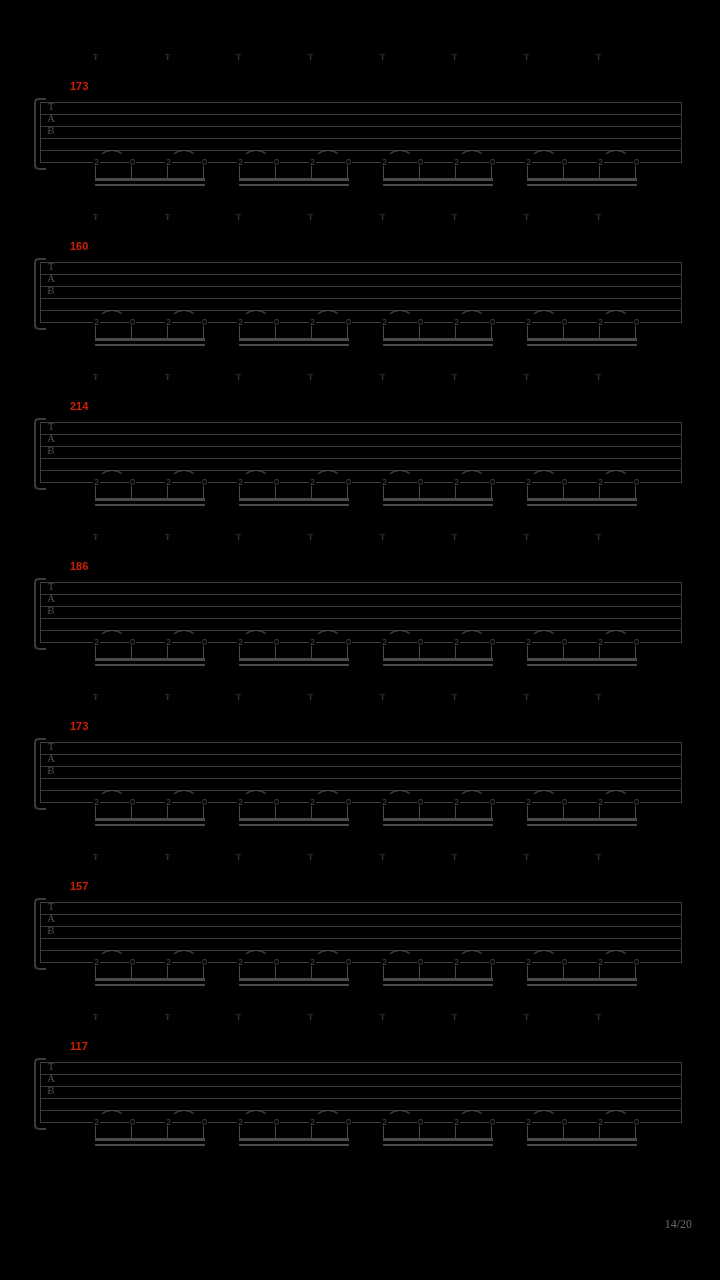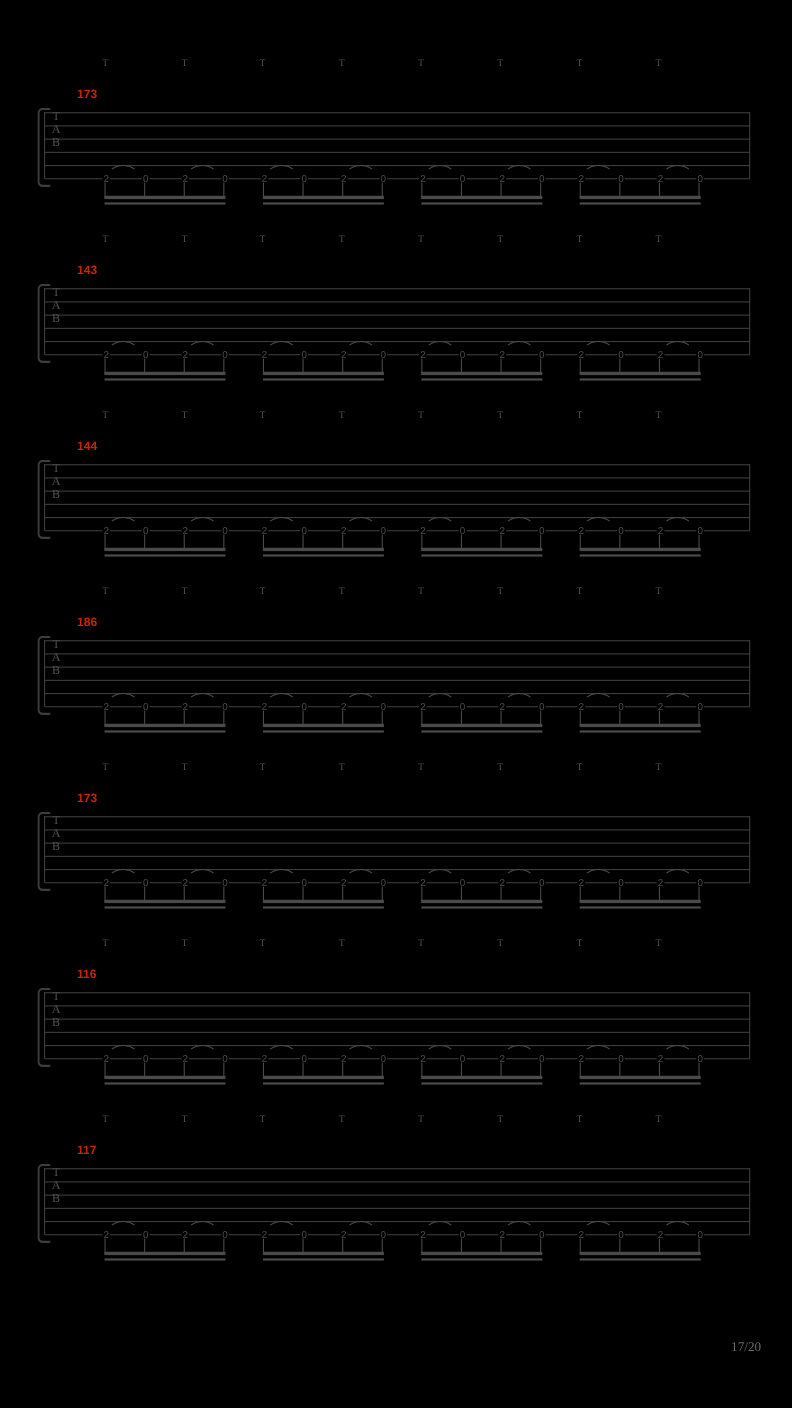--- a/index.html
+++ b/index.html
@@ -246,21 +246,21 @@
       </div>
       <div class="system" style="top: 240px;">
         <div class="tmark" style="left: 93px; top: -28px;">T</div>
         <div class="tmark" style="left: 165px; top: -28px;">T</div>
         <div class="tmark" style="left: 236px; top: -28px;">T</div>
         <div class="tmark" style="left: 308px; top: -28px;">T</div>
         <div class="tmark" style="left: 380px; top: -28px;">T</div>
         <div class="tmark" style="left: 452px; top: -28px;">T</div>
         <div class="tmark" style="left: 524px; top: -28px;">T</div>
         <div class="tmark" style="left: 596px; top: -28px;">T</div>
-        <div class="measure-number">143</div>
+        <div class="measure-number">160</div>
         <div class="bracket"></div>
         <div class="staff">
           <div class="staff-line l0"></div>
           <div class="staff-line l1"></div>
           <div class="staff-line l2"></div>
           <div class="staff-line l3"></div>
           <div class="staff-line l4"></div>
           <div class="staff-line l5"></div>
         </div>
         <div class="barline-left"></div>
@@ -329,21 +329,21 @@
       </div>
       <div class="system" style="top: 400px;">
         <div class="tmark" style="left: 93px; top: -28px;">T</div>
         <div class="tmark" style="left: 165px; top: -28px;">T</div>
         <div class="tmark" style="left: 236px; top: -28px;">T</div>
         <div class="tmark" style="left: 308px; top: -28px;">T</div>
         <div class="tmark" style="left: 380px; top: -28px;">T</div>
         <div class="tmark" style="left: 452px; top: -28px;">T</div>
         <div class="tmark" style="left: 524px; top: -28px;">T</div>
         <div class="tmark" style="left: 596px; top: -28px;">T</div>
-        <div class="measure-number">144</div>
+        <div class="measure-number">214</div>
         <div class="bracket"></div>
         <div class="staff">
           <div class="staff-line l0"></div>
           <div class="staff-line l1"></div>
           <div class="staff-line l2"></div>
           <div class="staff-line l3"></div>
           <div class="staff-line l4"></div>
           <div class="staff-line l5"></div>
         </div>
         <div class="barline-left"></div>
@@ -578,21 +578,21 @@
       </div>
       <div class="system" style="top: 880px;">
         <div class="tmark" style="left: 93px; top: -28px;">T</div>
         <div class="tmark" style="left: 165px; top: -28px;">T</div>
         <div class="tmark" style="left: 236px; top: -28px;">T</div>
         <div class="tmark" style="left: 308px; top: -28px;">T</div>
         <div class="tmark" style="left: 380px; top: -28px;">T</div>
         <div class="tmark" style="left: 452px; top: -28px;">T</div>
         <div class="tmark" style="left: 524px; top: -28px;">T</div>
         <div class="tmark" style="left: 596px; top: -28px;">T</div>
-        <div class="measure-number">116</div>
+        <div class="measure-number">157</div>
         <div class="bracket"></div>
         <div class="staff">
           <div class="staff-line l0"></div>
           <div class="staff-line l1"></div>
           <div class="staff-line l2"></div>
           <div class="staff-line l3"></div>
           <div class="staff-line l4"></div>
           <div class="staff-line l5"></div>
         </div>
         <div class="barline-left"></div>
@@ -737,14 +737,14 @@
           <div class="note" style="left: 633px; top: 78px;">0</div>
           <div class="stem" style="left: 635px; top: 86px; height: 14px;"></div>
           <div class="slur" style="left: 530px; top: 70px;"></div>
           <div class="slur" style="left: 602px; top: 70px;"></div>
           <div class="beam" style="left: 527px; top: 98px; width: 110px;"></div>
           <div class="beam2" style="left: 527px; top: 104px; width: 110px;"></div>
         </div>
       </div>
     </div>
 
-  <div class="page-number">17/20</div>
+  <div class="page-number">14/20</div>
 </div>
 
 </body></html>

